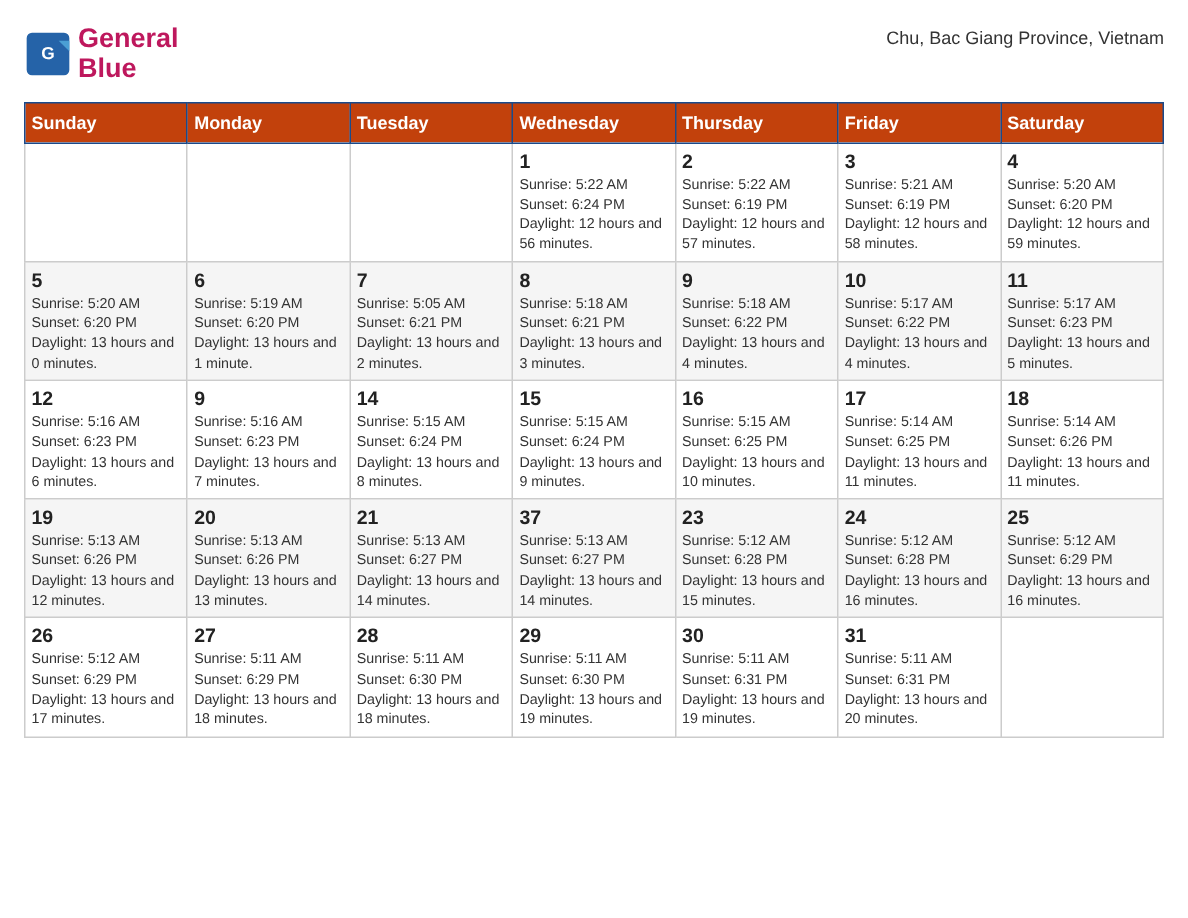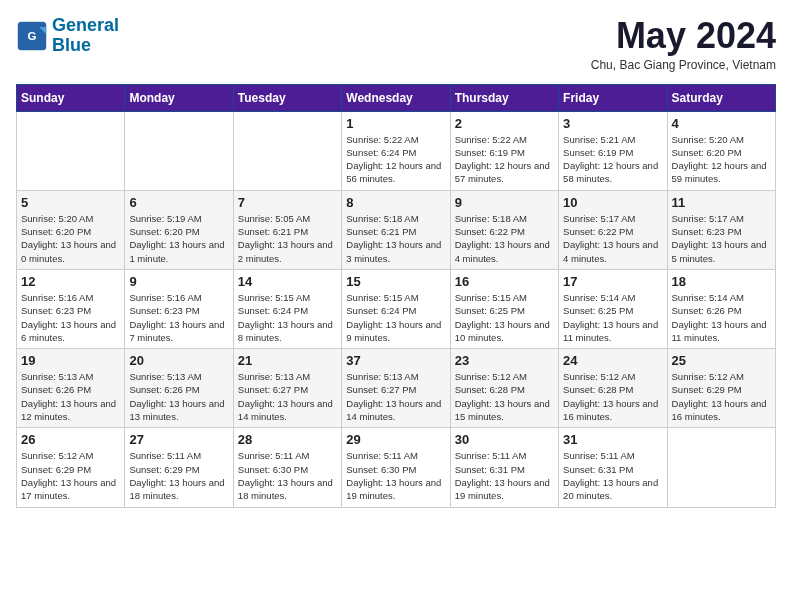--- a/index.html
+++ b/index.html
@@ -21,21 +21,21 @@
       align-items: center;
       gap: 4px;
     }
     .logo-text {
       font-size: 18px;
       font-weight: bold;
       color: #1a1a2e;
       line-height: 1.1;
     }
     .logo-text span {
-      color: #0369a1;
+      color: #be185d;
     }
     .logo-icon {
       width: 32px;
       height: 32px;
     }
     .title-block {
       text-align: right;
     }
     .main-title {
       font-size: 36px;
@@ -46,21 +46,21 @@
     .subtitle {
       font-size: 12px;
       color: #333;
       margin-top: 2px;
     }
     .calendar {
       width: 100%;
       border-collapse: collapse;
     }
     .calendar thead tr th {
-      background: #4c1d95;
+      background: #c2410c;
       color: #fff;
       font-size: 12px;
       font-weight: bold;
       padding: 6px 4px;
       text-align: left;
       border: 1px solid #1a4a8a;
     }
     .calendar tbody tr td {
       border: 1px solid #ccc;
       vertical-align: top;
@@ -98,21 +98,20 @@
       <rect x="2" y="2" width="32" height="32" rx="4" fill="#2563a8"></rect>
       <text x="18" y="22" text-anchor="middle" fill="white" font-size="13" font-weight="bold" font-family="Arial">G</text>
       <polygon points="26,8 34,8 34,16" fill="#4a9fd4"></polygon>
     </svg>
     <div class="logo-text">
       <div><span>General</span></div>
       <div><span>Blue</span></div>
     </div>
   </div>
   <div class="title-block">
-    <div class="main-title">May 2024</div>
     <div class="subtitle">Chu, Bac Giang Province, Vietnam</div>
   </div>
 </div>
 
 <table class="calendar">
   <thead>
     <tr>
     <th>Sunday</th>
         <th>Monday</th>
         <th>Tuesday</th>

